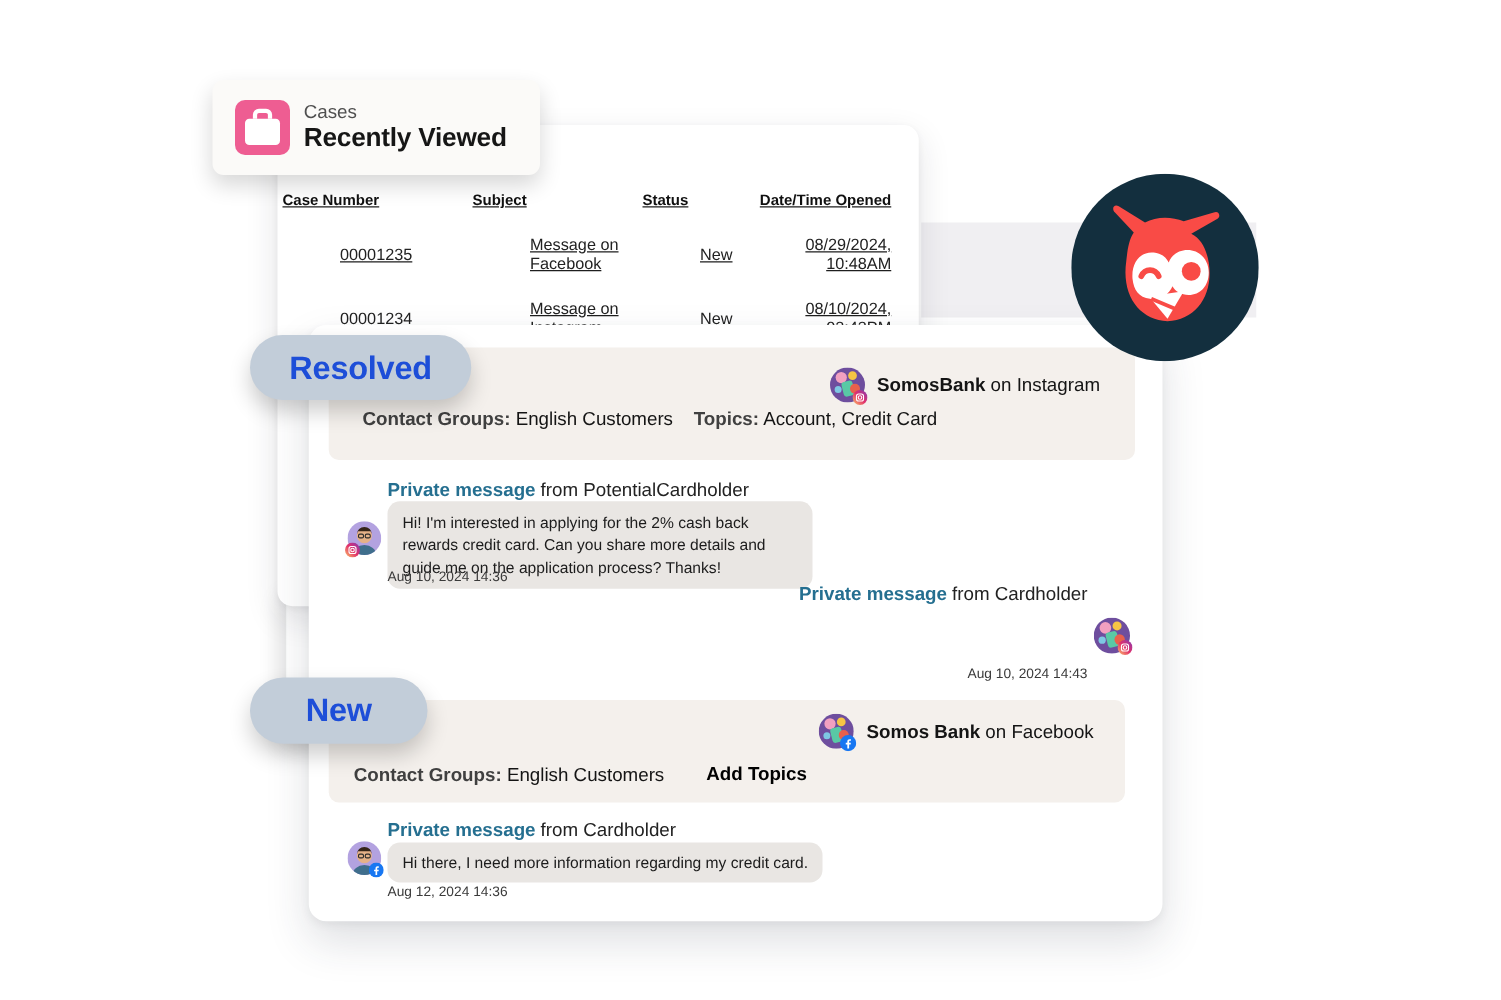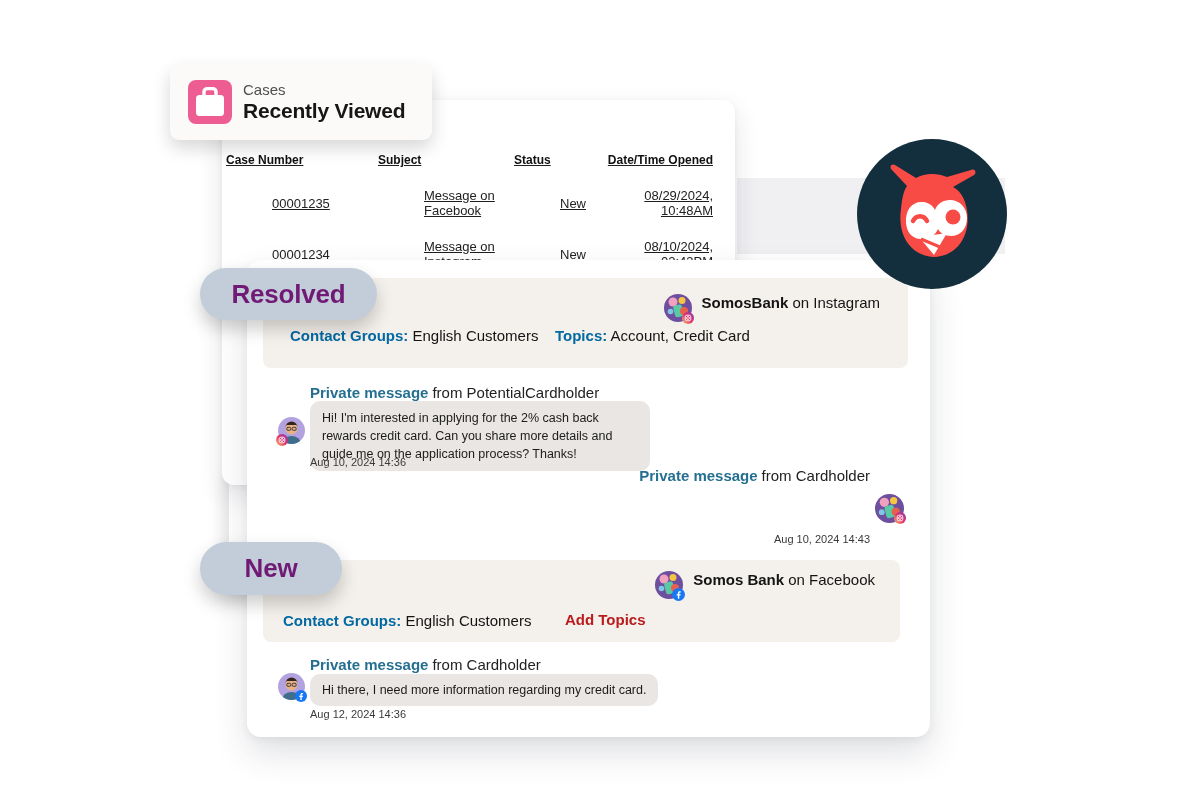--- a/index.html
+++ b/index.html
@@ -36,42 +36,42 @@
   
   .owl{position:absolute;left:857px;top:139px;width:150px;height:150px;z-index:5;}
 
   
   .main-card{position:absolute;left:247px;top:260px;width:683px;height:477px;background:#fff;
              border-radius:14px;box-shadow:0 16px 34px rgba(40,45,65,.15),0 3px 8px rgba(0,0,0,.05);
              z-index:4;}
   .band{position:absolute;background:#f4f0ec;border-radius:8px;}
   .band-ig{left:16px;top:18px;width:645px;height:90px;}
   .band-fb{left:16px;top:300px;width:637px;height:82px;}
-  .name-row{position:absolute;display:flex;align-items:flex-start;gap:10px;font-size:15px;color:#141414;}
+  .name-row{position:absolute;display:flex;align-items:center;gap:10px;font-size:15px;color:#141414;}
   .name-row b{font-weight:700;}
-  .meta-label{font-weight:700;color:#0369a1;}
+  .meta-label{font-weight:700;color:#404040;}
   .meta-text{font-size:15px;color:#141414;position:absolute;white-space:nowrap;}
   .msg-label{position:absolute;font-size:15px;color:#222;white-space:nowrap;}
   .msg-label .pm{color:#256f90;font-weight:700;margin-right:4px;}
   .bubble{position:absolute;border-radius:10px;padding:8px 12px;font-size:12.5px;line-height:1.45;
           color:#1c1c1c;box-sizing:border-box;}
   .bubble-gray{background:#e9e6e3;}
   .bubble-blue{background:#e2e8ec;}
   .tstamp{position:absolute;font-size:11px;color:#3a3a3a;white-space:nowrap;}
-  .add-topics{position:absolute;font-size:15px;font-weight:700;color:#b91c1c;cursor:pointer;}
+  .add-topics{position:absolute;font-size:15px;font-weight:700;color:#000000;cursor:pointer;}
 
   
   .avatar{position:absolute;border-radius:50%;}
   .avatar svg{display:block;}
 
   
   .pill{position:absolute;background:#c2cdd9;border-radius:27px;z-index:6;
         display:flex;align-items:center;justify-content:center;
         box-shadow:0 9px 18px rgba(0,0,0,.20);}
-  .pill span{font-size:26px;font-weight:800;color:#701a75;letter-spacing:-.2px;}
+  .pill span{font-size:26px;font-weight:800;color:#1d4ed8;letter-spacing:-.2px;}
   .pill-resolved{left:200px;top:268px;width:177px;height:52px;}
   .pill-new{left:200px;top:542px;width:142px;height:53px;}
 </style>
 </head>
 <body>
 
 <div class="stage">
 
   <div class="gray-band"></div>
 

